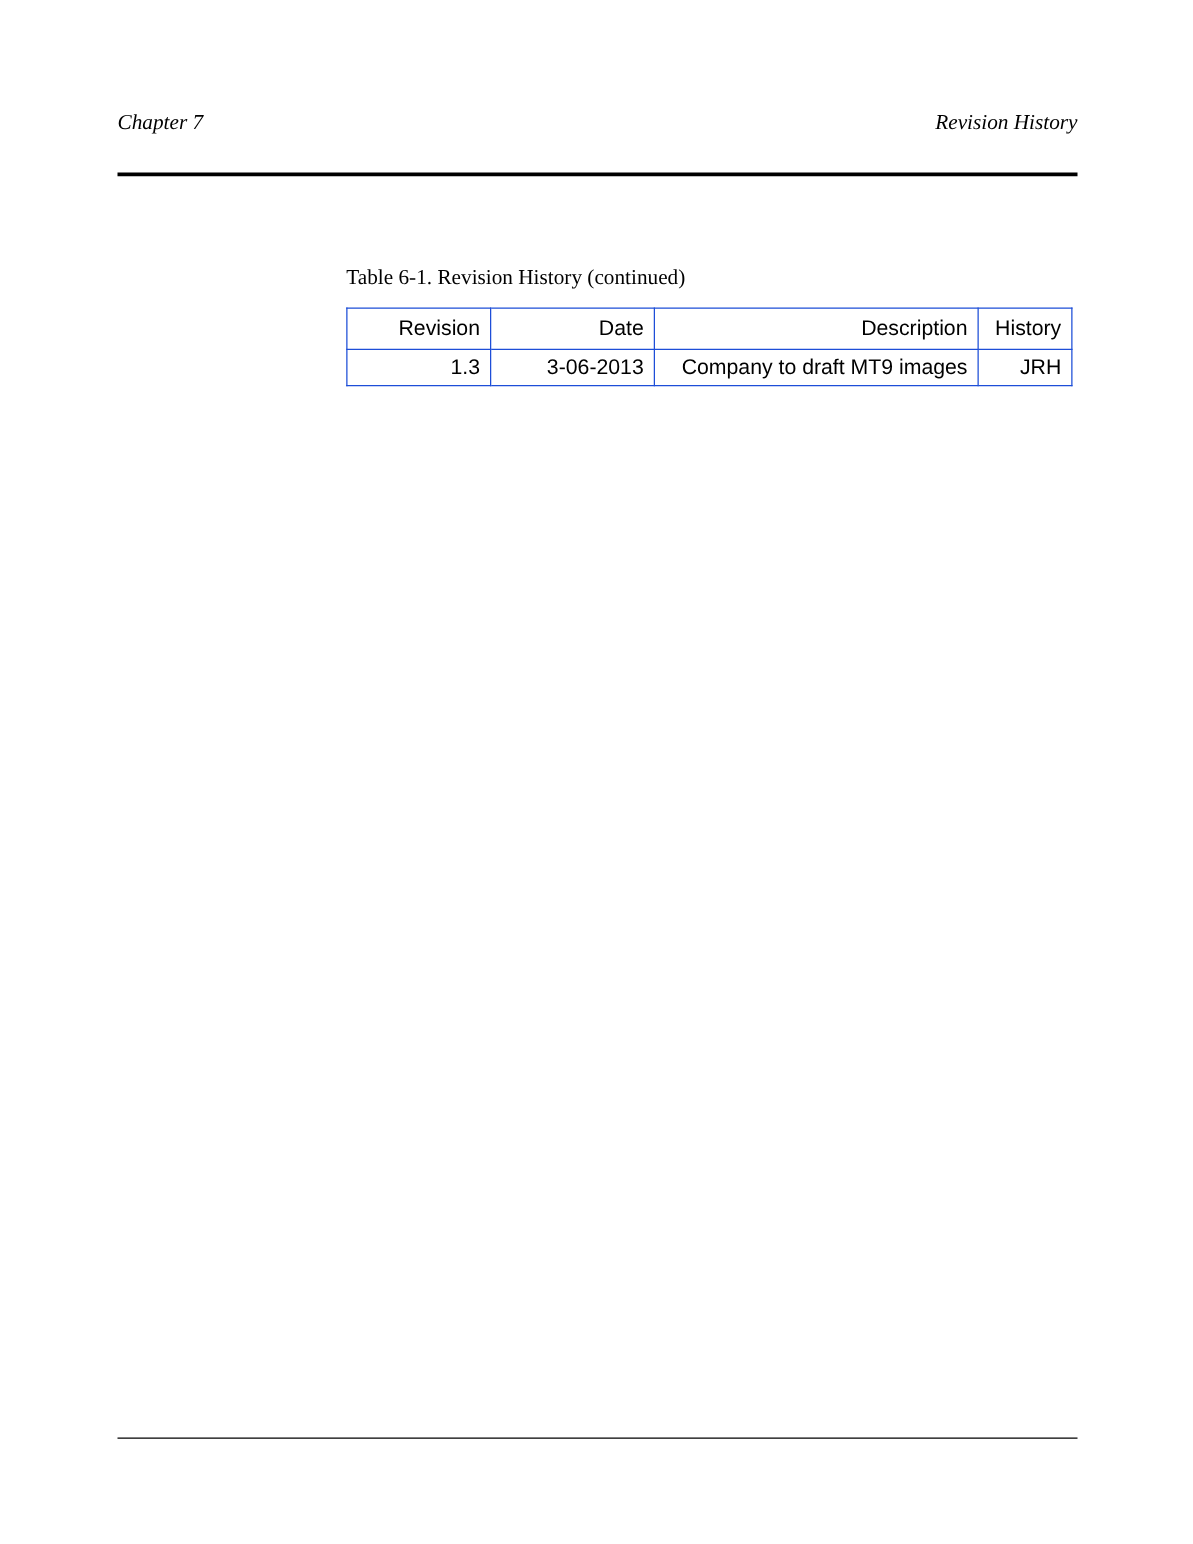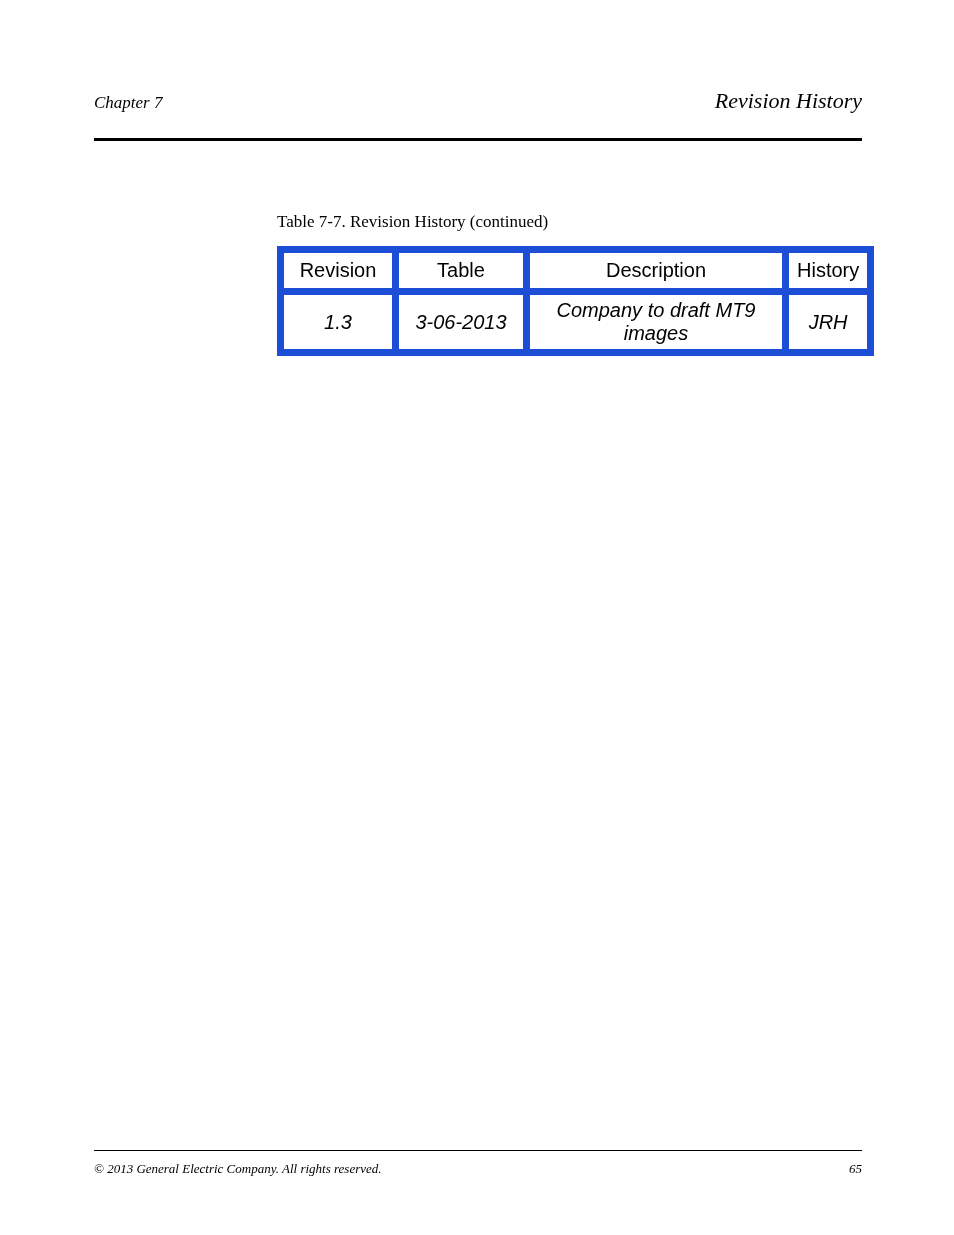--- a/index.html
+++ b/index.html
@@ -1,28 +1,28 @@
 <!DOCTYPE html>
 <html><head>
 <meta charset="utf-8">
 <style>
   * { margin: 0; padding: 0; box-sizing: border-box; }
   html, body { width: 954px; height: 1235px; background: #fff; font-family: "Times New Roman", Times, serif; color: #000; }
   .page { position: relative; width: 954px; height: 1235px; }
   .header-zone { position: absolute; left: 94px; right: 92px; top: 88px; }
   .header-flex { display: flex; justify-content: space-between; align-items: baseline; }
   .header-left { font-size: 17px; font-style: italic; }
-  .header-right { font-size: 22px; font-style: italic; }
+  .header-right { font-size: 17px; font-style: italic; }
   .rule-thick { position: absolute; left: 94px; right: 92px; top: 138px; height: 3px; background: #000; }
 
   .table-caption { position: absolute; left: 277px; top: 212px; font-size: 17px; white-space: nowrap; }
   .tbl { position: absolute; left: 277px; top: 246px; border-collapse: collapse; }
-  .tbl td, .tbl th { border: 7px solid #1d4ed8; font-size: 20px; font-weight: normal; font-family: Arial, Helvetica, sans-serif; text-align: center; vertical-align: middle; }
+  .tbl td, .tbl th { border: 1px solid #1d4ed8; font-size: 17px; font-weight: normal; font-family: Arial, Helvetica, sans-serif; text-align: right; vertical-align: middle; }
   .tbl thead th { padding: 6px 8px; }
-  .tbl tbody td { padding: 4px 8px; font-style: italic; }
+  .tbl tbody td { padding: 4px 8px; }
   .col1 { width: 115px; }
   .col2 { width: 131px; }
   .col3 { width: 259px; }
   .col4 { width: 75px; }
 
   .footer-rule { position: absolute; left: 94px; right: 92px; bottom: 84px; height: 1px; background: #000; }
   .footer-line { position: absolute; left: 94px; right: 92px; bottom: 58px; display: flex; justify-content: space-between; align-items: baseline; font-size: 13px; font-style: italic; }
   .footer-left { }
   .footer-right { }
 </style>
@@ -32,46 +32,42 @@
 <div class="page">
 
   <div class="header-zone">
     <div class="header-flex">
       <div class="header-left">Chapter 7</div>
       <div class="header-right">Revision History</div>
     </div>
   </div>
   <div class="rule-thick"></div>
 
-  <div class="table-caption">Table 7-7. Revision History (continued)</div>
+  <div class="table-caption">Table 6-1. Revision History (continued)</div>
 
   <table class="tbl">
     <colgroup>
       <col class="col1">
         <col class="col2">
         <col class="col3">
         <col class="col4">
     </colgroup>
     <thead>
       <tr>
         <th>Revision</th>
-        <th>Table</th>
+        <th>Date</th>
         <th>Description</th>
         <th>History</th>
       </tr>
     </thead>
     <tbody>
       <tr>
         <td>1.3</td>
         <td>3-06-2013</td>
         <td>Company to draft MT9 images</td>
         <td>JRH</td>
       </tr>
     </tbody>
   </table>
 
   <div class="footer-rule"></div>
-  <div class="footer-line">
-    <div class="footer-left">© 2013 General Electric Company. All rights reserved.</div>
-    <div class="footer-right">65</div>
-  </div>
 
 </div>
 
 </body></html>

